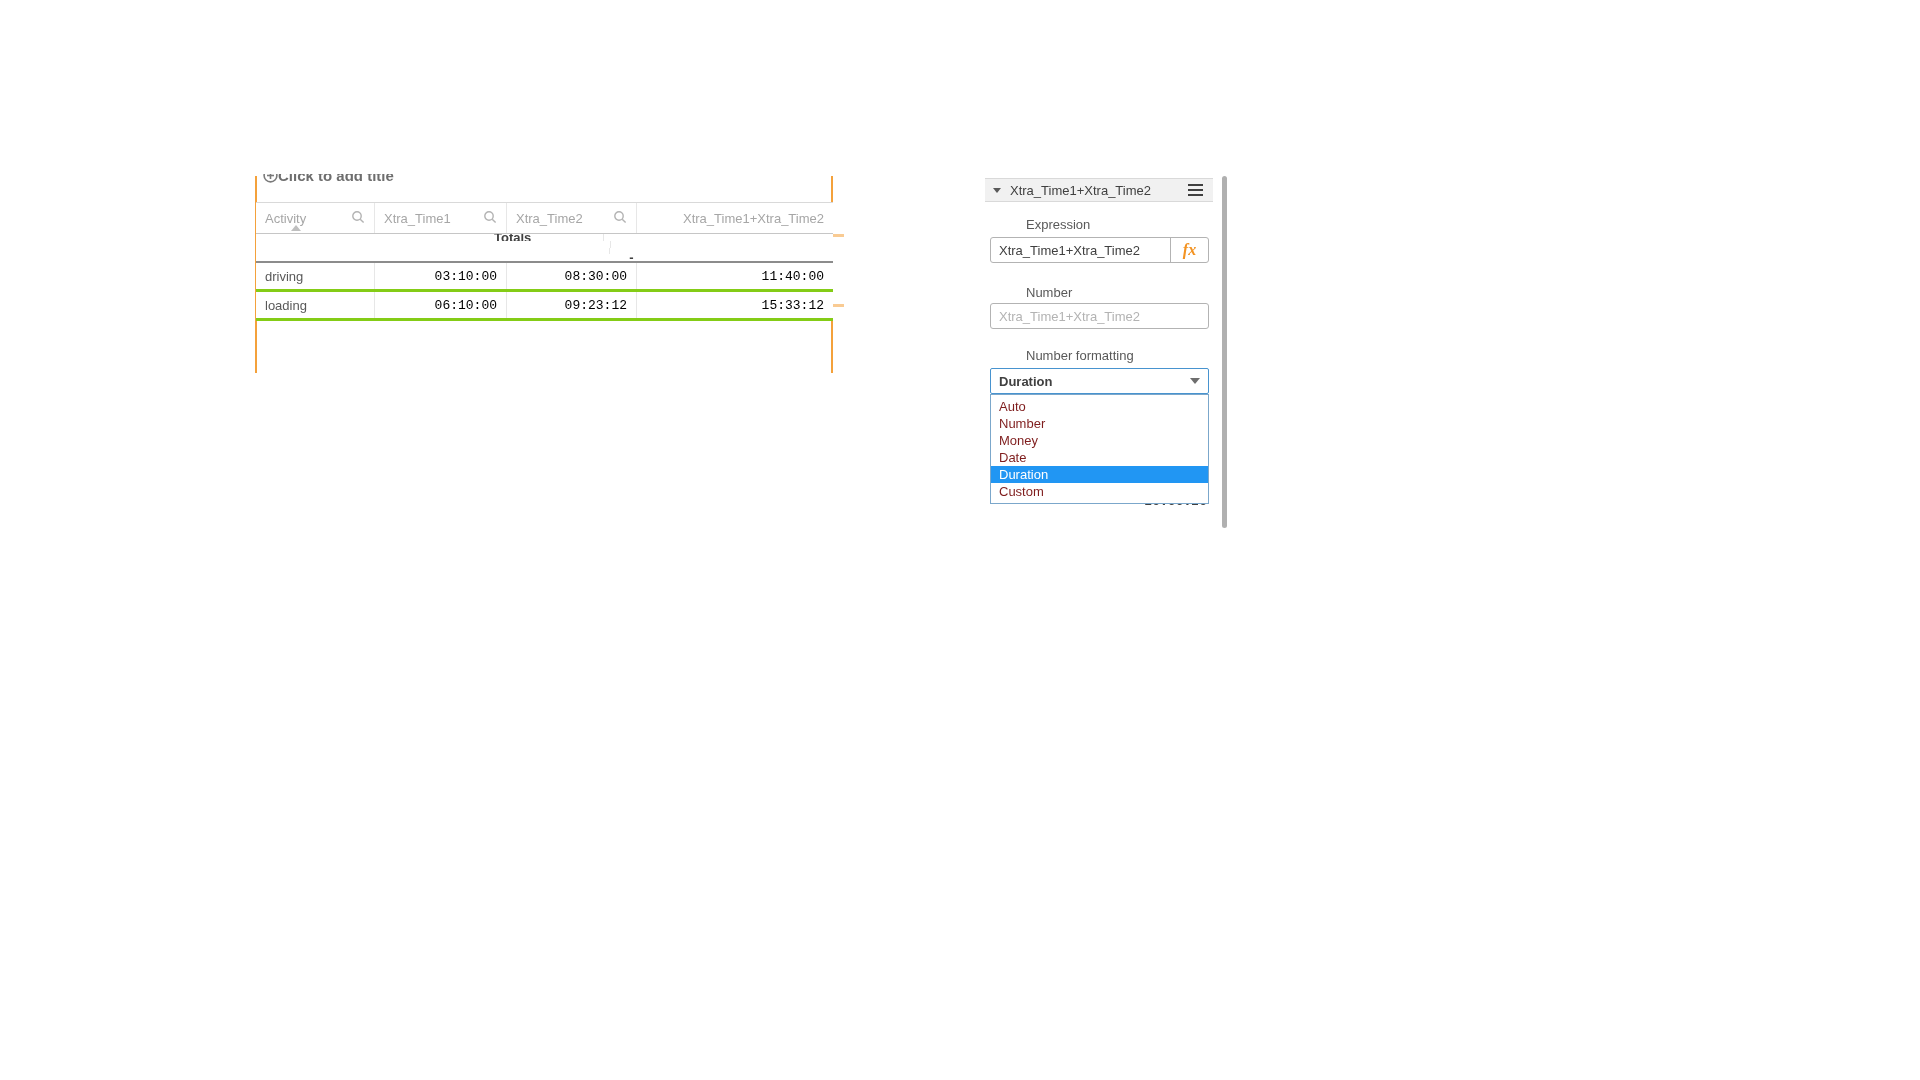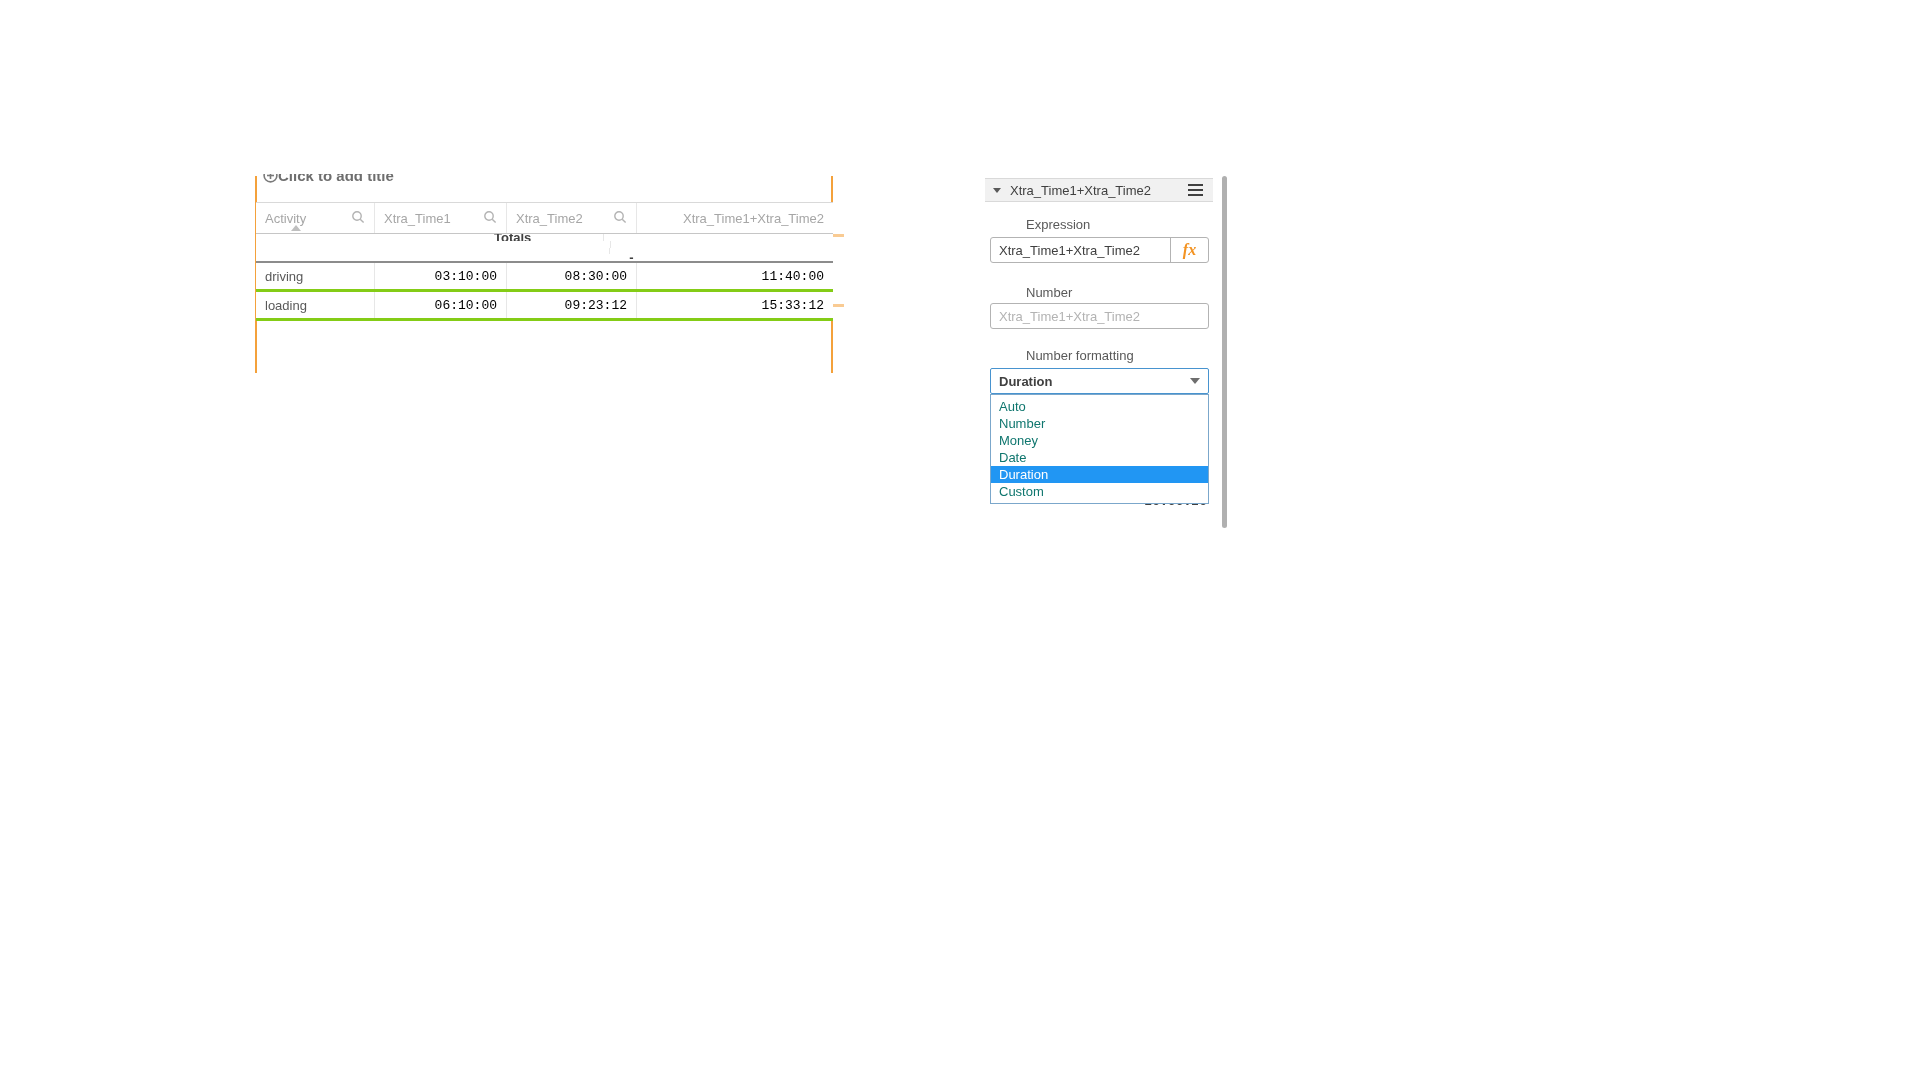--- a/index.html
+++ b/index.html
@@ -63,21 +63,21 @@
     position:absolute; left:990px; top:368px; width:219px; height:26px; background:#fff;
     border:1px solid #4793cf; border-radius:2px; display:flex; align-items:center; padding:0 8px; cursor:pointer;
   }
   .sel-box .val { flex:1; font-size:13px; font-weight:bold; color:#404040; }
   .sel-caret { width:0; height:0; border-left:5px solid transparent; border-right:5px solid transparent; border-top:6px solid #6e6e6e; }
 
   .dd-list {
     position:absolute; left:990px; top:394px; width:219px; background:#fff;
     border:1px solid #7ba7cb; padding:3px 0; z-index:5;
   }
-  .dd-opt { height:17px; line-height:17px; padding:0 8px; font-size:13px; color:#0f766e; cursor:pointer; white-space:nowrap; }
+  .dd-opt { height:17px; line-height:17px; padding:0 8px; font-size:13px; color:#7f1d1d; cursor:pointer; white-space:nowrap; }
   .dd-opt.hl { background:#2196f3; color:#ffffff; }
 
   .clipped-preview {
     position:absolute; left:990px; top:493px; width:219px; text-align:right; padding-right:2px;
     font-family:"DejaVu Sans Mono", monospace; font-size:13px; font-weight:bold; color:#404040; z-index:1;
   }
   .pp-scrollbar { position:absolute; left:1222px; top:176px; width:5px; height:352px; background:#b0b0b0; border-radius:3px; cursor:pointer; }
 </style>
 </head>
 <body>

